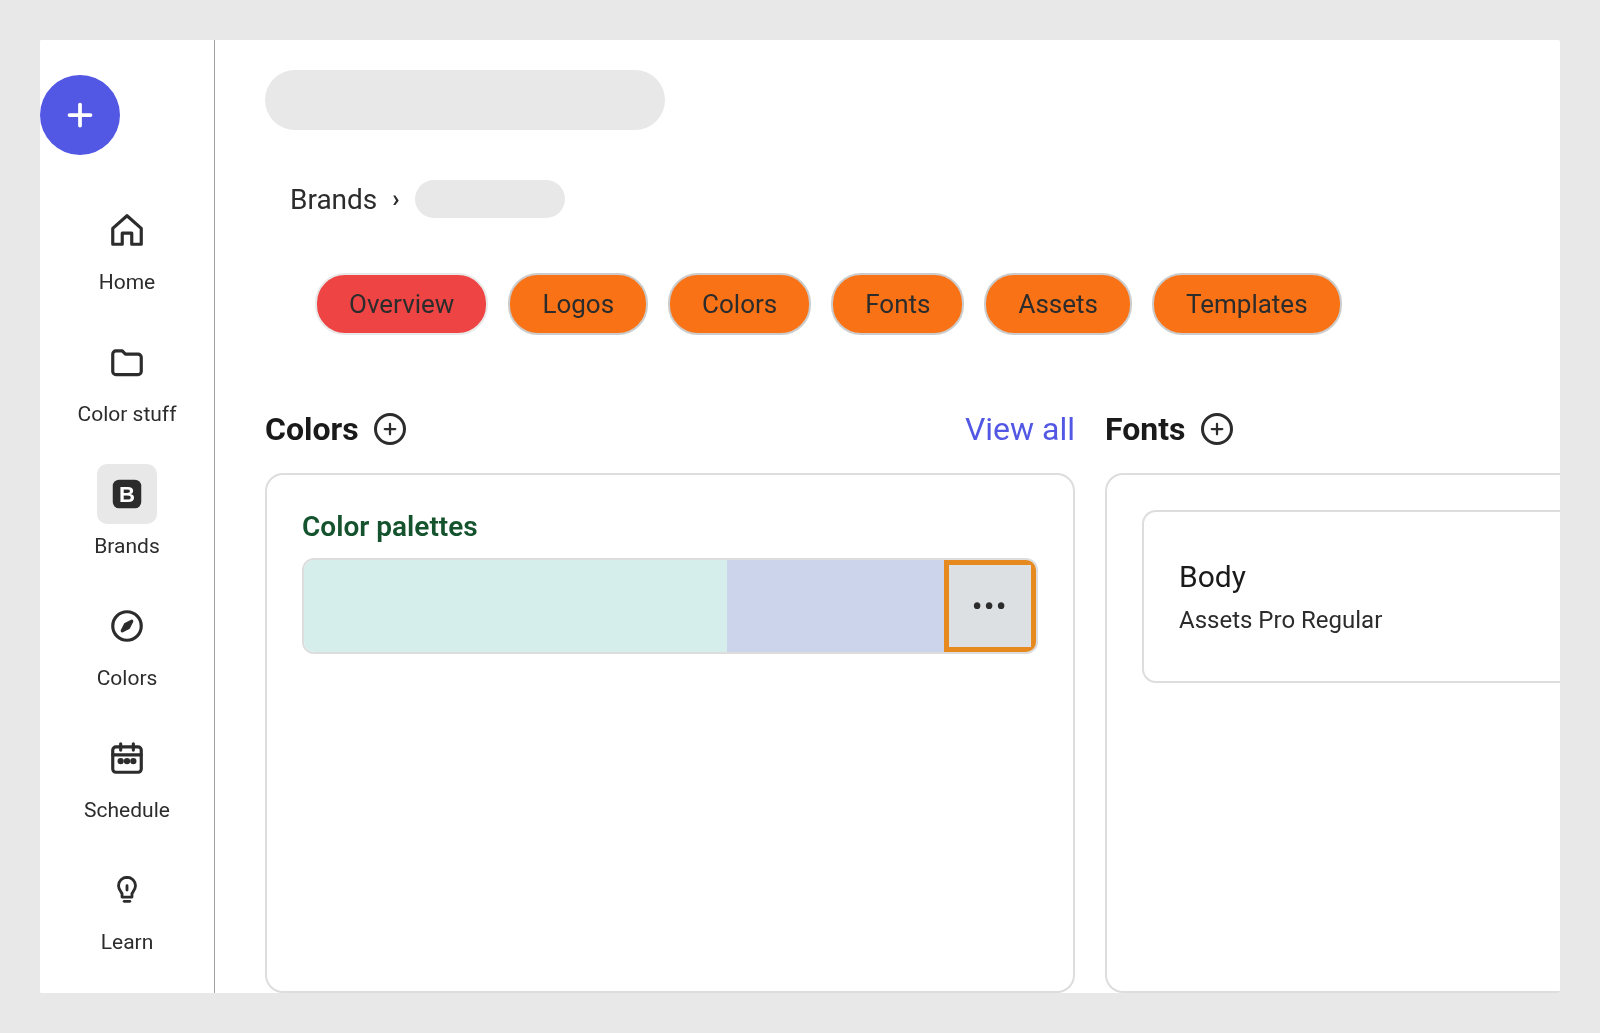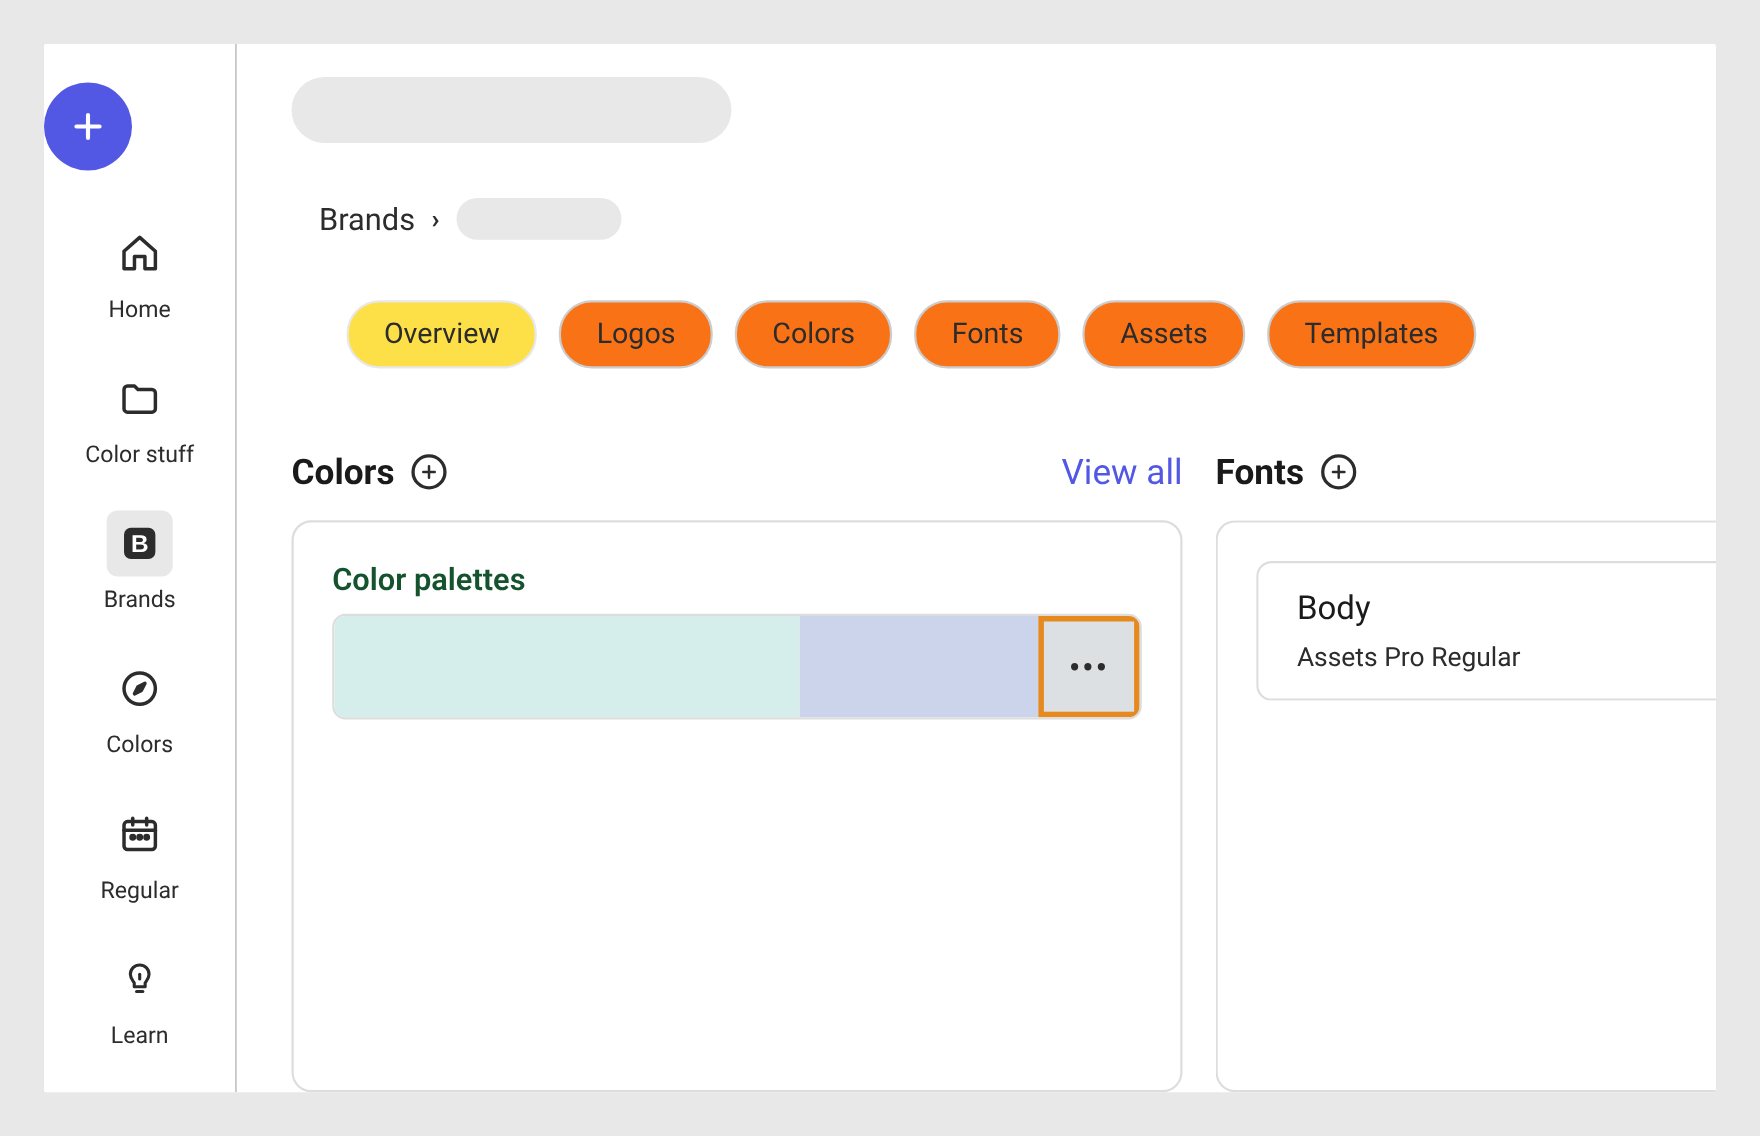--- a/index.html
+++ b/index.html
@@ -149,21 +149,21 @@
       padding: 14px 32px;
       border-radius: 30px;
       border: 2px solid #ccc;
       font-size: 26px;
       color: #2c2c2c;
       cursor: pointer;
       background: #f97316;
     }
     
     .tab-pill.active {
-      background: #fde047;
+      background: #ef4444;
       border-color: #e8e8e8;
     }
     
     .panels-row {
       display: flex;
       gap: 30px;
       flex: 1;
     }
     
     .panel {
@@ -274,21 +274,21 @@
       cursor: pointer;
       font-size: 28px;
       font-weight: bold;
       letter-spacing: 2px;
       color: #2c2c2c;
     }
     
     .font-card {
       border: 2px solid #ddd;
       border-radius: 14px;
-      padding: 24px 35px;
+      padding: 47px 35px;
       border-right: none;
       border-top-right-radius: 0;
       border-bottom-right-radius: 0;
     }
     
     .font-card-title {
       font-size: 30px;
       font-weight: 400;
       color: #1a1a1a;
       margin-bottom: 12px;
@@ -367,21 +367,21 @@
               <rect x="3" y="5" width="18" height="16" rx="2"></rect>
               <line x1="3" y1="10" x2="21" y2="10"></line>
               <line x1="8" y1="3" x2="8" y2="7"></line>
               <line x1="16" y1="3" x2="16" y2="7"></line>
               <circle cx="8" cy="14" r="1" fill="#2c2c2c"></circle>
               <circle cx="12" cy="14" r="1" fill="#2c2c2c"></circle>
               <circle cx="16" cy="14" r="1" fill="#2c2c2c"></circle>
             </svg>
           </div>
         </div>
-        <span class="nav-label">Regular</span>
+        <span class="nav-label">Schedule</span>
       </div>
 
       <div class="nav-item">
         <div class="nav-icon-wrapper">
           <div class="nav-icon">
             <svg viewBox="0 0 24 24" width="34" height="34" fill="none" stroke="#2c2c2c" stroke-width="2" stroke-linecap="round" stroke-linejoin="round">
               <path d="M12 3 C8.7 3 6 5.7 6 9 C6 11.5 7.5 13 8.5 14.5 L8.5 17 L15.5 17 L15.5 14.5 C16.5 13 18 11.5 18 9 C18 5.7 15.3 3 12 3 Z"></path>
               <line x1="10" y1="20" x2="14" y2="20"></line>
               <line x1="12" y1="9" x2="12" y2="12"></line>
             </svg>

